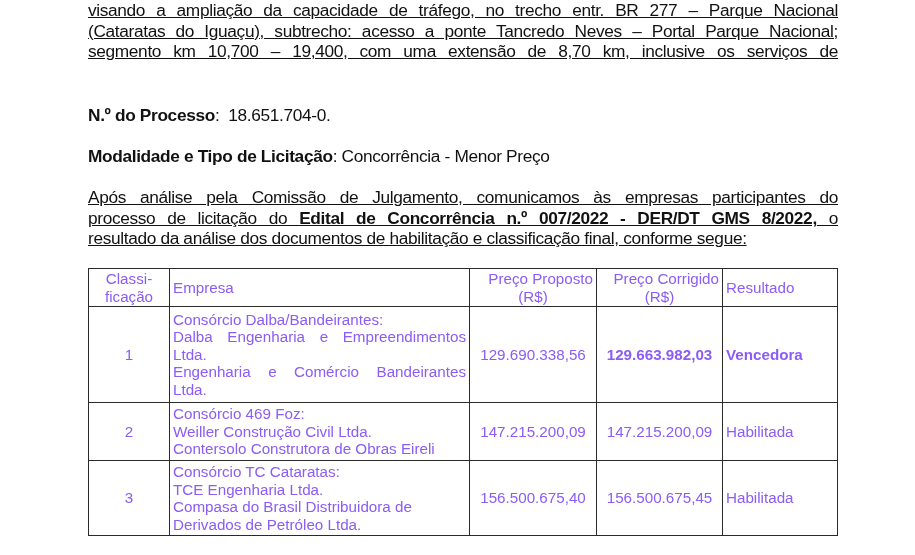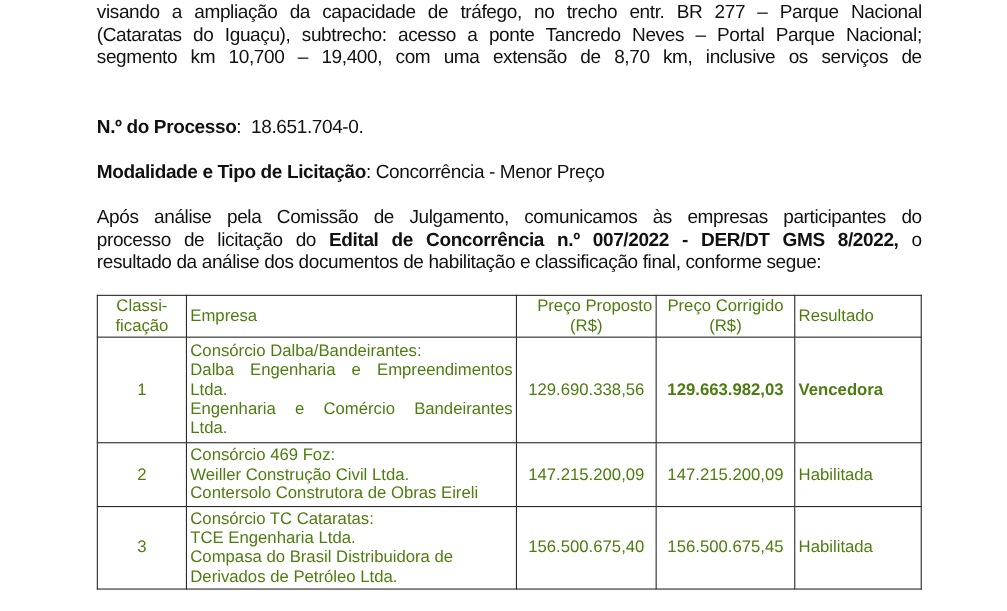--- a/index.html
+++ b/index.html
@@ -23,40 +23,41 @@
       line-height: 20.5px;
       text-align: justify;
       letter-spacing: -0.35px;
       word-spacing: 0px;
     }
     .para .jl {
       display: block;
       text-align: justify;
       text-align-last: justify;
       white-space: nowrap;
+      text-decoration: underline;
     }
     .para .jl.last {
       text-align-last: left;
     }
     .b { font-weight: bold; }
     #p1 { top: 0px; }
     #p2 { top: 105px; }
     #p3 { top: 146px; }
     #p4 { top: 187px; }
 
     table {
       position: absolute;
       left: 88px;
       top: 268px;
       width: 750px;
       border-collapse: collapse;
       font-family: "Liberation Sans", sans-serif;
       font-size: 15.2px;
       line-height: 17.5px;
-      color: #4d7c0f;
+      color: #8b5cf6;
     }
     td, th {
       border: 1px solid #2a2a2a;
       padding: 0 3px;
       font-weight: normal;
       vertical-align: middle;
     }
     th { text-align: center; height: 37px; }
     .c-class { width: 74px; text-align: center; }
     .c-emp { width: 293px; text-align: left; }
@@ -100,21 +101,21 @@
       <th class="c-class">
         <span class="emp-line" style="text-align:center">Classi-</span>
         <span class="emp-line" style="">ficação</span>
       </th>
       <th class="c-emp head">Empresa</th>
       <th class="c-pp">
         <span class="emp-line" style="text-align:right">Preço Proposto</span>
         <span class="emp-line" style="text-align:center">(R$)</span>
       </th>
       <th class="c-pc">
-        <span class="emp-line" style="text-align:center">Preço Corrigido</span>
+        <span class="emp-line" style="text-align:right">Preço Corrigido</span>
         <span class="emp-line" style="text-align:center">(R$)</span>
       </th>
       <th class="c-res">Resultado</th>
     </tr>
   </thead>
   <tbody>
     <tr class="r1">
       <td class="c-class">1</td>
       <td class="c-emp">
         <span class="emp-line">Consórcio Dalba/Bandeirantes:</span>

